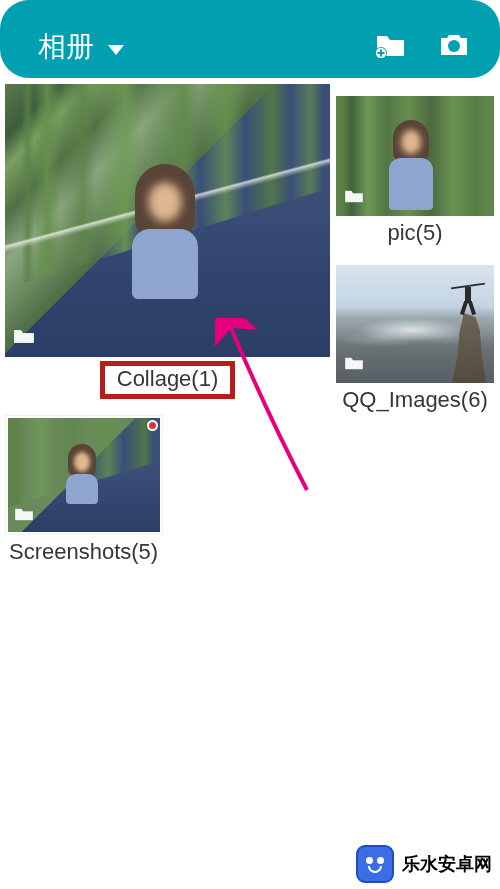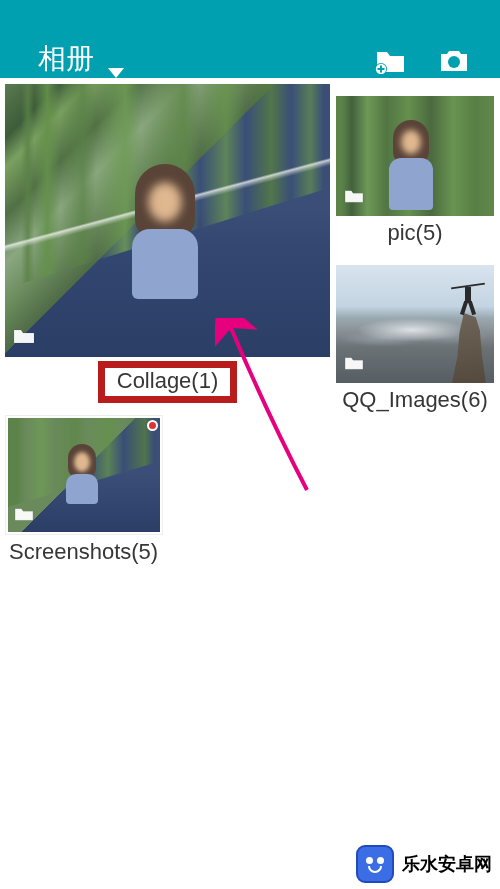--- a/index.html
+++ b/index.html
@@ -10,22 +10,23 @@
       background: #ffffff;
       font-family: sans-serif;
       position: relative;
       overflow: hidden;
     }
 
     .header {
       height: 78px;
       background: #00a0b0;
       display: flex;
-      align-items: flex-end;
+      align-items: center;
       padding: 16px 30px 0 38px;
+      border-radius: 29px;
     }
 
     .header-title {
       color: #ffffff;
       font-size: 28px;
       font-weight: 400;
     }
 
     .dropdown-arrow {
       width: 0;
@@ -343,21 +344,21 @@
       background: #d33;
       border: 2px solid #fff;
     }
 
     .big-label-wrap {
       display: flex;
       justify-content: center;
       margin-top: 4px;
     }
     .big-label {
-      border: 7px solid #b91c1c;
+      border: 5px solid #b91c1c;
       padding: 0 12px 2px;
       font-size: 22px;
       color: #363636;
     }
 
     .arrow-annotation {
       position: absolute;
       left: 215px;
       top: 240px;
       z-index: 50;

